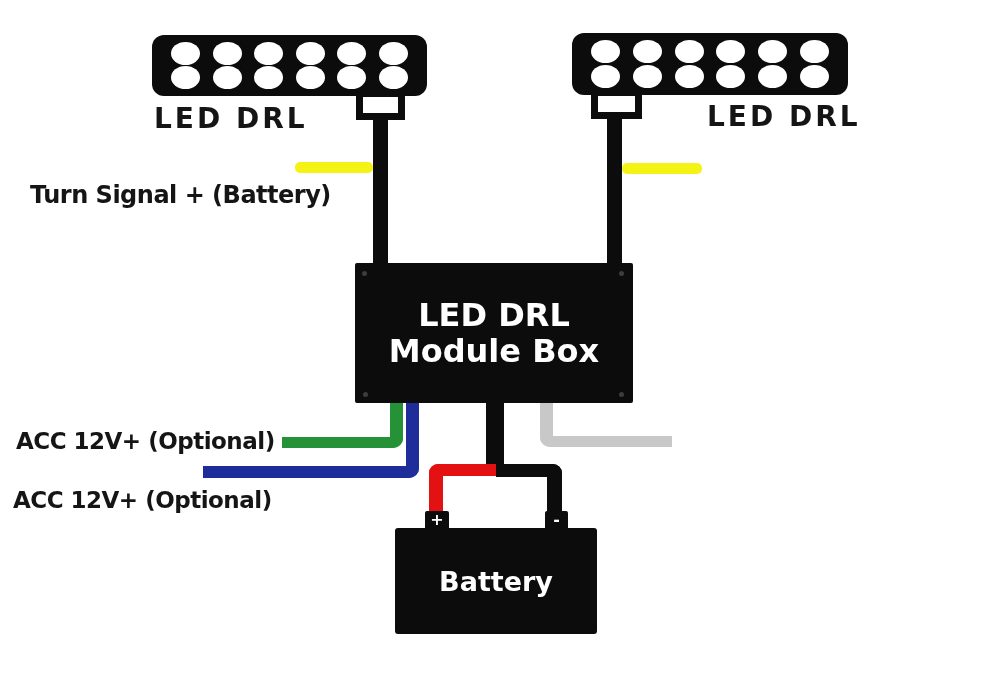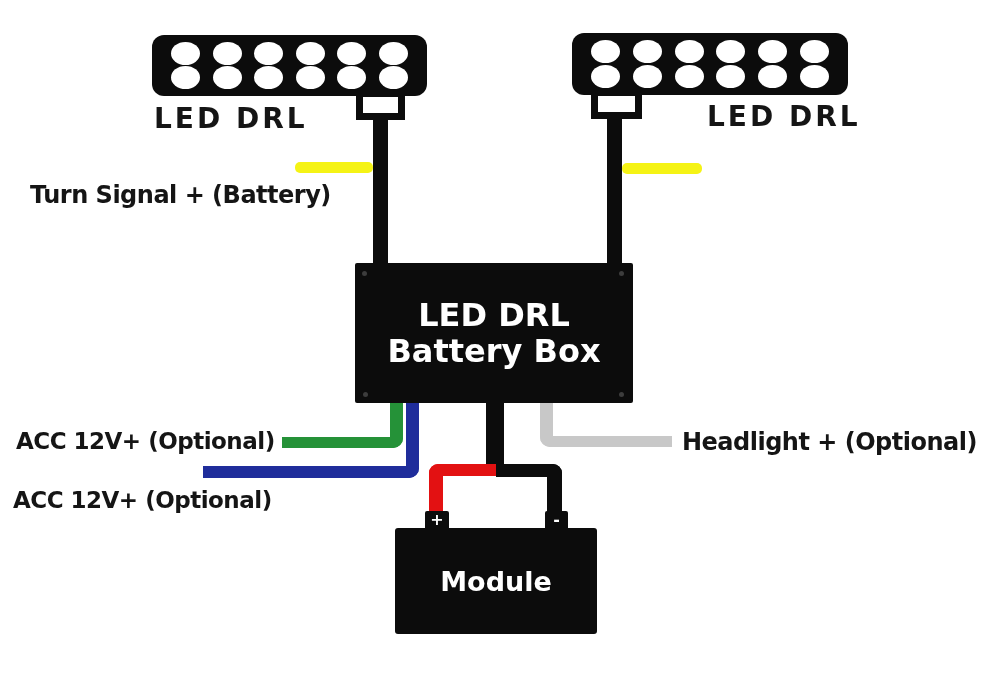--- a/index.html
+++ b/index.html
@@ -187,36 +187,35 @@
 
   <div class="wire yellow-left"></div>
   <div class="wire yellow-right"></div>
 
   <div class="module-box">
     <div class="screw tl"></div>
     <div class="screw tr"></div>
     <div class="screw bl"></div>
     <div class="screw br"></div>
     <div>LED DRL</div>
-    <div>Battery Box</div>
+    <div>Module Box</div>
   </div>
 
   <div class="wire green-elbow"></div>
   <div class="wire blue-elbow"></div>
   <div class="wire gray-elbow"></div>
   <div class="wire center-black"></div>
   <div class="wire red-elbow"></div>
   <div class="wire black-elbow"></div>
 
   <div class="terminal pos">+</div>
   <div class="terminal neg">-</div>
   <div class="battery">
-    <span>Module</span>
+    <span>Battery</span>
   </div>
 
   <div class="lbl led-left">LED DRL</div>
   <div class="lbl led-right">LED DRL</div>
   <div class="lbl turn">Turn Signal + (Battery)</div>
   <div class="lbl acc1">ACC 12V+ (Optional)</div>
   <div class="lbl acc2">ACC 12V+ (Optional)</div>
-  <div class="lbl headlight">Headlight + (Optional)</div>
 
 </div>
 
 </body></html>

